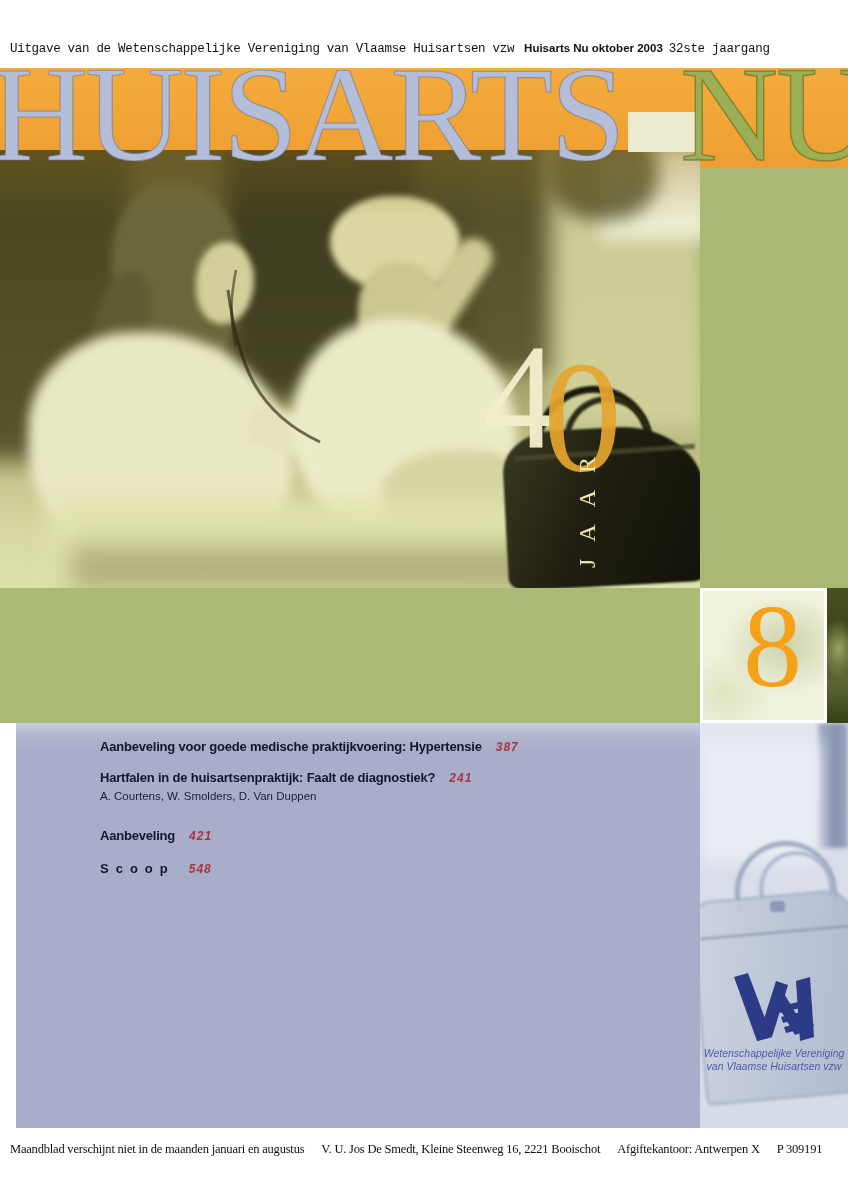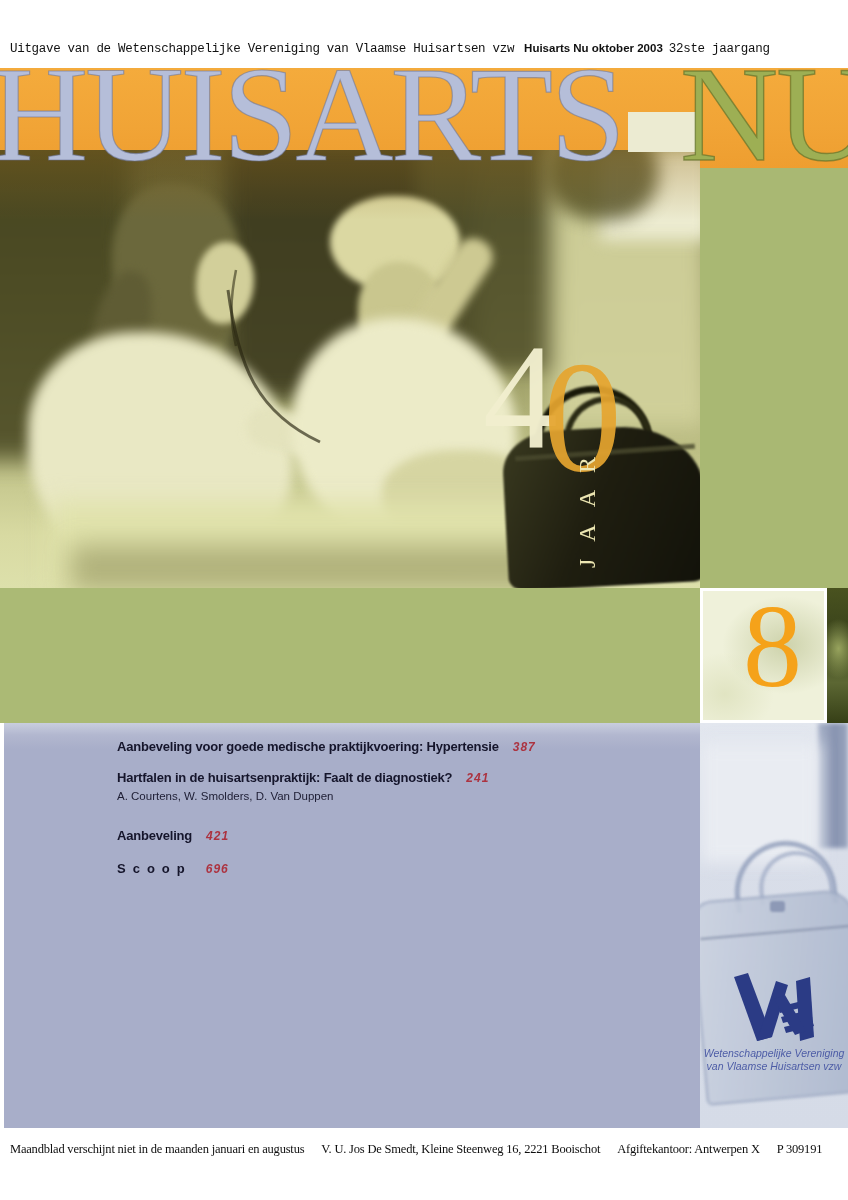--- a/index.html
+++ b/index.html
@@ -36,23 +36,23 @@
   .issue-panel{position:absolute;left:700px;top:588px;width:127px;height:135px;box-sizing:border-box;
                border:3px solid #ffffff;background:
                radial-gradient(90px 70px at 68% 42%,rgba(150,160,95,.38),rgba(150,160,95,0) 70%),
                radial-gradient(70px 60px at 18% 80%,rgba(210,215,170,.5),rgba(210,215,170,0) 70%),
                #eff1da;}
   .eight{position:absolute;left:40px;top:-12px;font-family:"Liberation Serif",serif;font-size:118px;line-height:135px;color:#f5a21a;}
   .dark-strip{position:absolute;left:827px;top:588px;width:21px;height:135px;
               background:radial-gradient(26px 40px at 55% 45%,#97a35d,rgba(151,163,93,0) 75%),
               linear-gradient(180deg,#49521f 0%,#3a431b 35%,#5c6733 70%,#363f16 100%);}
   
-  .toc{position:absolute;left:4px;top:723px;width:700px;height:405px;
+  .toc{position:absolute;left:16px;top:723px;width:700px;height:405px;
        background:linear-gradient(180deg,#c9cedf 0px,#b2b7cf 12px,#a8aec9 26px,#a8aec9 100%);
-       padding:16px 0 0 113px;box-sizing:border-box;}
+       padding:16px 0 0 84px;box-sizing:border-box;}
   .toc-item{margin-bottom:15px;}
   .toc-head{display:flex;align-items:baseline;}
   .toc-title{font-size:13px;font-weight:bold;color:#15152b;letter-spacing:-0.2px;line-height:16px;}
   .toc-page{font-size:12px;font-weight:bold;font-style:italic;color:#ac3340;margin-left:14px;letter-spacing:1px;}
   .toc-authors{font-size:11.5px;color:#1d1d33;margin-top:3px;line-height:14px;}
   .toc-gap{height:10px;}
   .toc-section{margin-bottom:17px;}
   .spaced{letter-spacing:7px;}
   
   .side-col{position:absolute;left:700px;top:723px;width:148px;height:405px;overflow:hidden;
@@ -151,21 +151,21 @@
     <div class="toc-section">
       <div class="toc-head">
         <span class="toc-title">Aanbeveling</span>
         <span class="toc-page">421</span>
       </div>
     </div>
 
     <div class="toc-section">
       <div class="toc-head">
         <span class="toc-title spaced">Scoop</span>
-        <span class="toc-page">696</span>
+        <span class="toc-page">548</span>
       </div>
     </div>
 
   </div>
 
   <div class="side-col">
     <div class="art" style="left:118px;top:0;width:30px;height:125px;background:linear-gradient(90deg,#aab4ca,#8793b0 55%,#9aa5be);filter:blur(2px);"></div>
     <div class="art" style="left:0;top:20px;width:120px;height:120px;background:#e9ecf2;filter:blur(8px);"></div>
     <div class="art" style="left:33px;top:118px;width:92px;height:62px;border:5px solid #93a0bc;border-bottom:none;border-radius:56px 56px 0 0;transform:rotate(-6deg);filter:blur(1.5px);opacity:.85;"></div>
     <div class="art" style="left:58px;top:128px;width:66px;height:46px;border:4px solid #a4afc8;border-bottom:none;border-radius:44px 44px 0 0;transform:rotate(-6deg);filter:blur(1.5px);opacity:.85;"></div>

